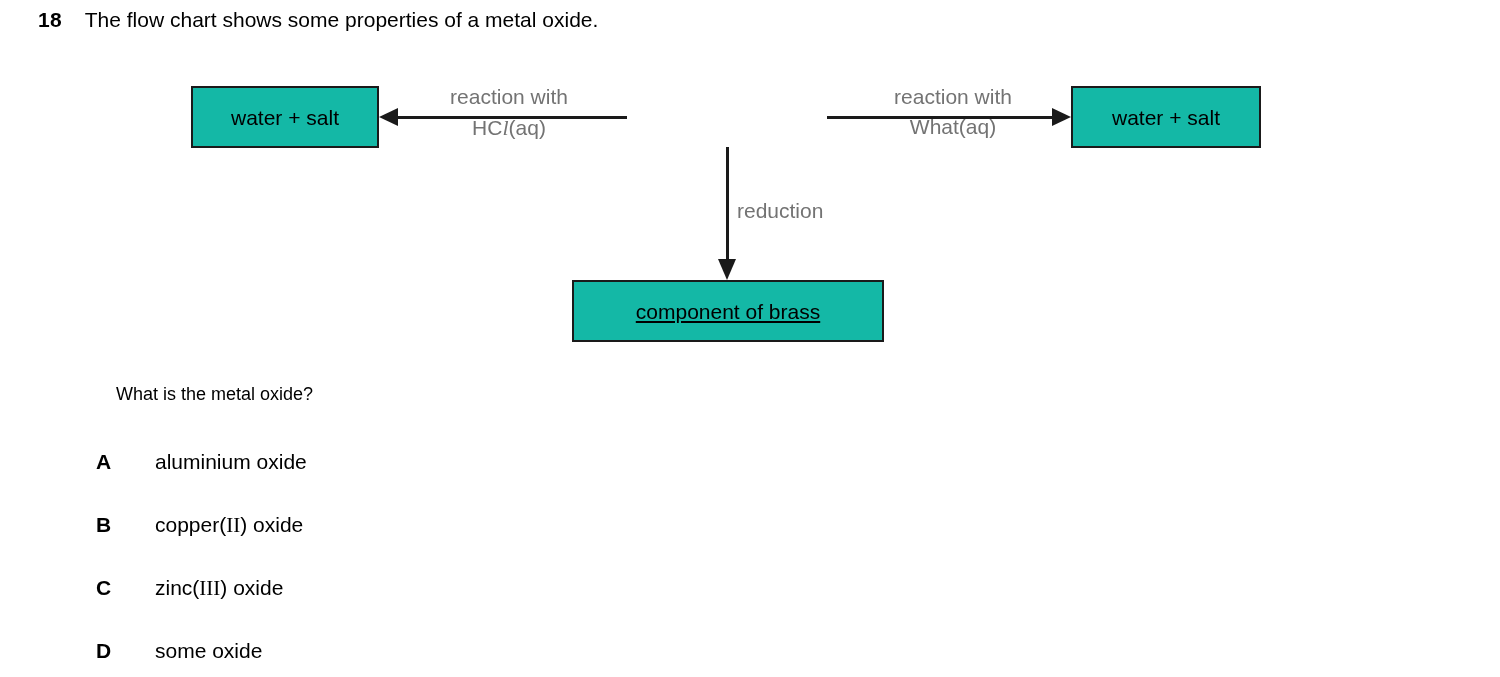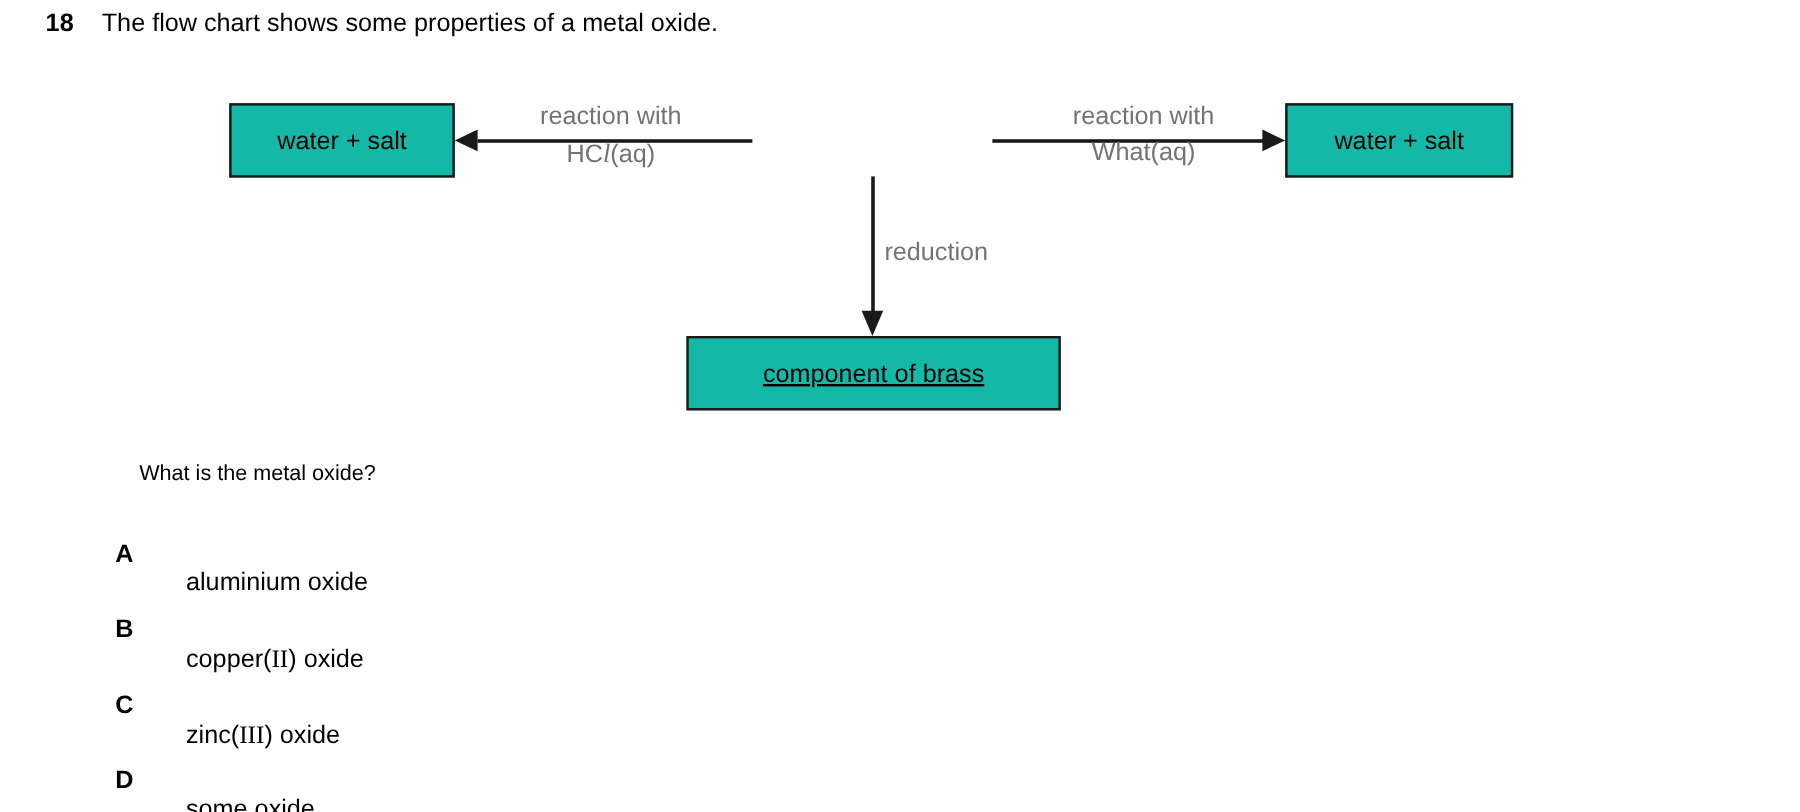--- a/index.html
+++ b/index.html
@@ -142,21 +142,20 @@
     left: 0;
     top: 0;
     font-size: 21px;
     font-weight: bold;
   }
   .option-text {
     position: absolute;
     left: 59px;
     top: 0;
     font-size: 21px;
-    margin-top: 24px;
   }
   .option-text .rn {
     font-family: Liberation Serif, serif;
   }
 </style>
 </head>
 <body>
 
 <div id="question-stem">
   <span class="qnum">18</span><span class="qtext">The flow chart shows some properties of a metal oxide.</span>

